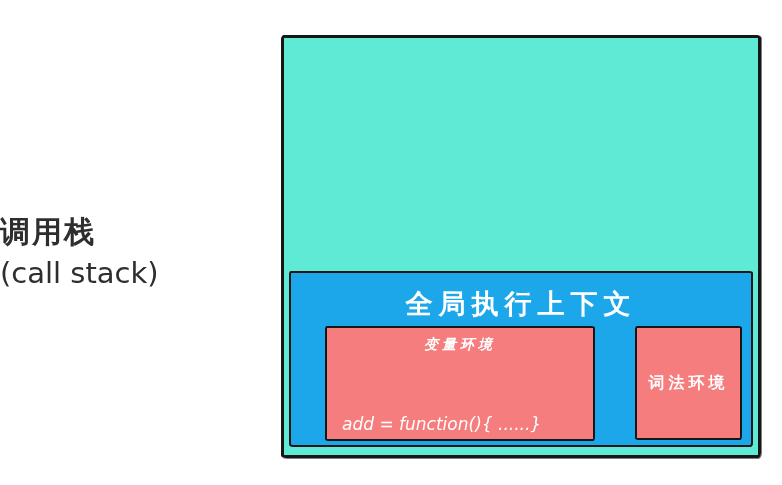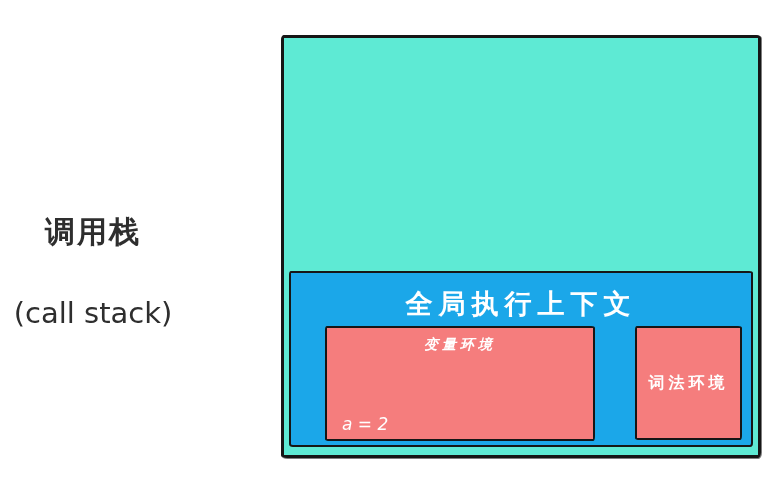--- a/index.html
+++ b/index.html
@@ -15,34 +15,32 @@
     background: #ffffff;
     overflow: hidden;
   }
 
   
   .cs-label {
     position: absolute;
     left: 0;
     top: 212px;
     width: 186px;
-    text-align: center;
     color: #2e2e2e;
     font-weight: 600;
   }
   .cs-label .zh {
     font-size: 30px;
     line-height: 40px;
     letter-spacing: 2px;
   }
   .cs-label .en {
     font-size: 29px;
     line-height: 42px;
     font-weight: 500;
-    margin-top: 40px;
   }
 
   
   .outer-box {
     position: absolute;
     left: 281px;
     top: 35px;
     width: 480px;
     height: 423px;
     box-sizing: border-box;
@@ -135,21 +133,20 @@
   </div>
 
   <div class="outer-box">
 
     <div class="gec">
       <div class="gec-title">全局执行上下文</div>
 
       <div class="env-box var-env">
         <div class="ve-title">变量环境</div>
         <div class="ve-code">
-          <div>a = 2</div>
           <div>add = function(){ ......}</div>
           
         </div>
       </div>
 
       <div class="env-box lex-env">
         <span class="le-title">词法环境</span>
       </div>
     </div>
 

